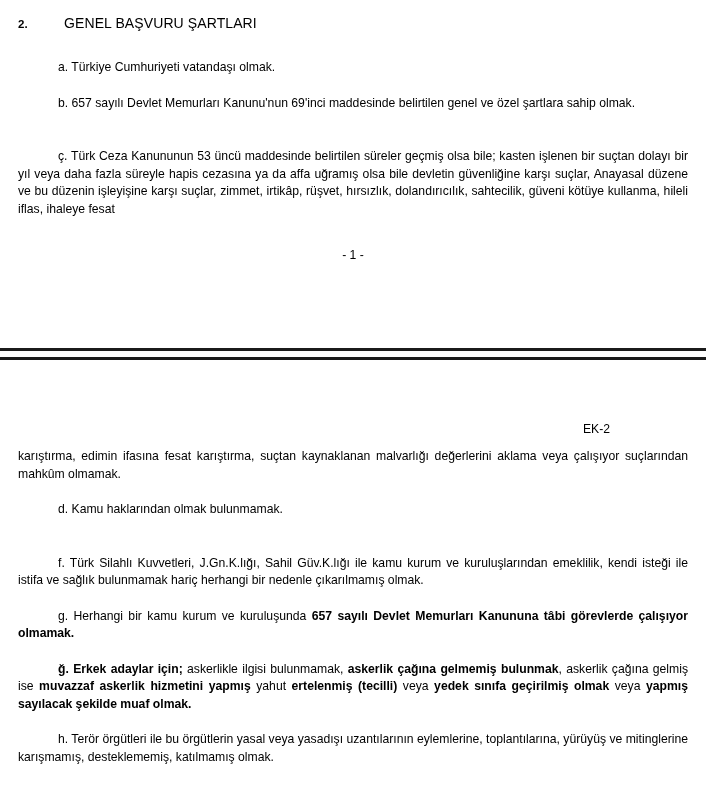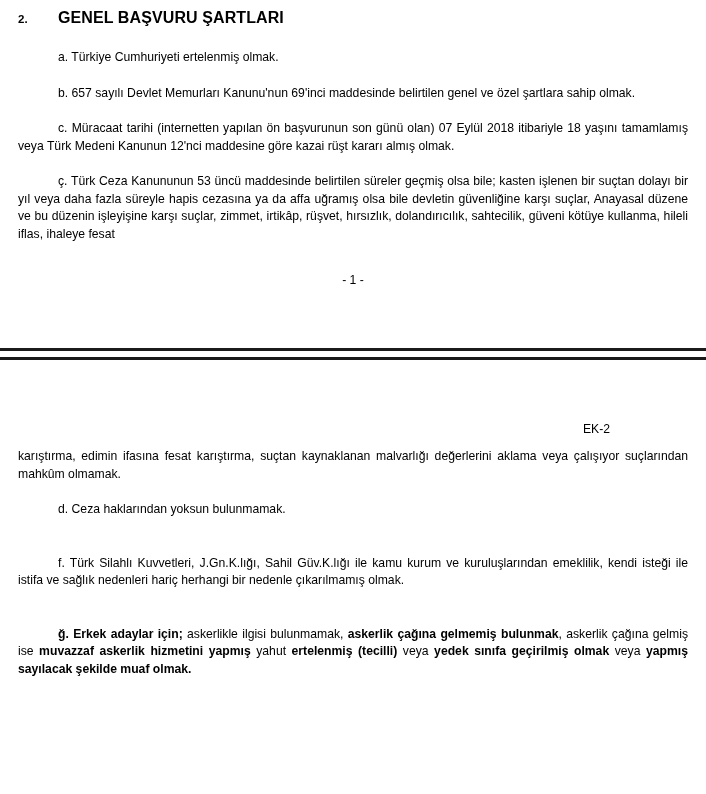--- a/index.html
+++ b/index.html
@@ -43,23 +43,23 @@
     position: absolute;
     left: 0;
     width: 706px;
     height: 3px;
     background: #1b1b1b;
   }
   .rule-top { top: 348px; }
   .rule-bottom { top: 357px; }
 
   h2.section-heading {
-    font-size: 16px;
-    font-weight: bold;
-    margin: 0;
+    font-size: 14px;
+    font-weight: normal;
+    margin: 6px;
     padding: 0;
     letter-spacing: 0.1px;
   }
   .heading-row {
     display: flex;
     align-items: baseline;
     padding-top: 9px;
   }
   .heading-num {
     font-size: 11.5px;
@@ -103,54 +103,55 @@
 <div class="page">
 
   <div class="sheet sheet-top">
 
     <div class="heading-row">
       <span class="heading-num">2.</span>
       <h2 class="section-heading">GENEL BAŞVURU ŞARTLARI</h2>
     </div>
 
     <div class="sp-22"></div>
-    <p class="para indent">a. Türkiye Cumhuriyeti ertelenmiş olmak.</p>
+    <p class="para indent">a. Türkiye Cumhuriyeti vatandaşı olmak.</p>
 
     <div class="sp-18"></div>
     <p class="para indent">b. 657 sayılı Devlet Memurları Kanunu'nun 69'inci maddesinde belirtilen genel ve özel şartlara sahip olmak.</p>
 
     <div class="sp-18"></div>
-    <p class="para indent">c. Müracaat tarihi (internetten yapılan ön başvurunun son günü olan) 07 Eylül 2018 itibariyle 18 yaşını tamamlamış veya Türk Medeni Kanunun 12'nci maddesine göre kazai rüşt kararı almış olmak.</p>
 
     <div class="sp-18"></div>
     <p class="para indent">ç. Türk Ceza Kanununun 53 üncü maddesinde belirtilen süreler geçmiş olsa bile; kasten işlenen bir suçtan dolayı bir yıl veya daha fazla süreyle hapis cezasına ya da affa uğramış olsa bile devletin güvenliğine karşı suçlar, Anayasal düzene ve bu düzenin işleyişine karşı suçlar, zimmet, irtikâp, rüşvet, hırsızlık, dolandırıcılık, sahtecilik, güveni kötüye kullanma, hileli iflas, ihaleye fesat</p>
 
     <div class="page-number">- 1 -</div>
   </div>
 
   <div class="gap-band"></div>
   <div class="rule rule-top"></div>
   <div class="rule rule-bottom"></div>
 
   <div class="sheet sheet-bottom">
 
     <div class="ek-label">EK-2</div>
 
     <div class="sp-12"></div>
     <p class="para">karıştırma, edimin ifasına fesat karıştırma, suçtan kaynaklanan malvarlığı değerlerini aklama veya çalışıyor suçlarından mahkûm olmamak.</p>
 
     <div class="sp-18"></div>
-    <p class="para indent">d. Ceza haklarından yoksun bulunmamak.</p>
+    <p class="para indent">d. Kamu haklarından olmak bulunmamak.</p>
 
     <div class="sp-18"></div>
 
     <div class="sp-18"></div>
-    <p class="para indent">f. Türk Silahlı Kuvvetleri, J.Gn.K.lığı, Sahil Güv.K.lığı ile kamu kurum ve kuruluşlarından emeklilik, kendi isteği ile istifa ve sağlık nedenleri hariç herhangi bir nedenle çıkarılmamış olmak.</p>
+    <p class="para indent">f. Türk Silahlı Kuvvetleri, J.Gn.K.lığı, Sahil Güv.K.lığı ile kamu kurum ve kuruluşlarından emeklilik, kendi isteği ile istifa ve sağlık bulunmamak hariç herhangi bir nedenle çıkarılmamış olmak.</p>
 
     <div class="sp-18"></div>
+    <p class="para indent"><span>g. Herhangi bir kamu kurum ve kuruluşunda </span><b class="bold">657 sayılı Devlet Memurları Kanununa tâbi görevlerde çalışıyor olmamak.</b></p>
 
     <div class="sp-18"></div>
     <p class="para indent"><b class="bold">ğ. Erkek adaylar için;</b><span> askerlikle ilgisi bulunmamak, </span><b class="bold">askerlik çağına gelmemiş bulunmak</b><span>, askerlik çağına gelmiş ise </span><b class="bold">muvazzaf askerlik hizmetini yapmış</b><span> yahut </span><b class="bold">ertelenmiş (tecilli)</b><span> veya </span><b class="bold">yedek sınıfa geçirilmiş olmak</b><span> veya </span><b class="bold">yapmış sayılacak şekilde muaf olmak.</b></p>
 
     <div class="sp-18"></div>
+    <p class="para indent">h. Terör örgütleri ile bu örgütlerin yasal veya yasadışı uzantılarının eylemlerine, toplantılarına, yürüyüş ve mitinglerine karışmamış, desteklememiş, katılmamış olmak.</p>
   </div>
 
 </div>
 
 </body></html>

